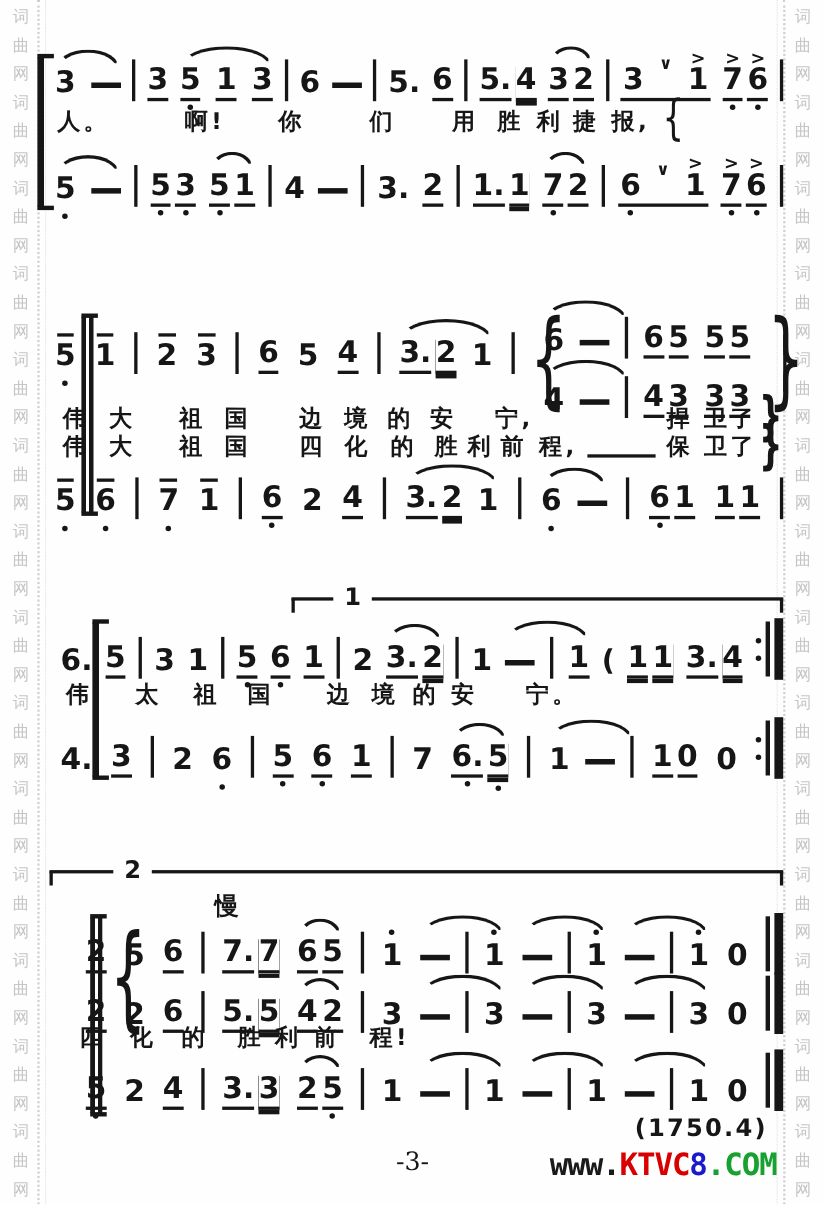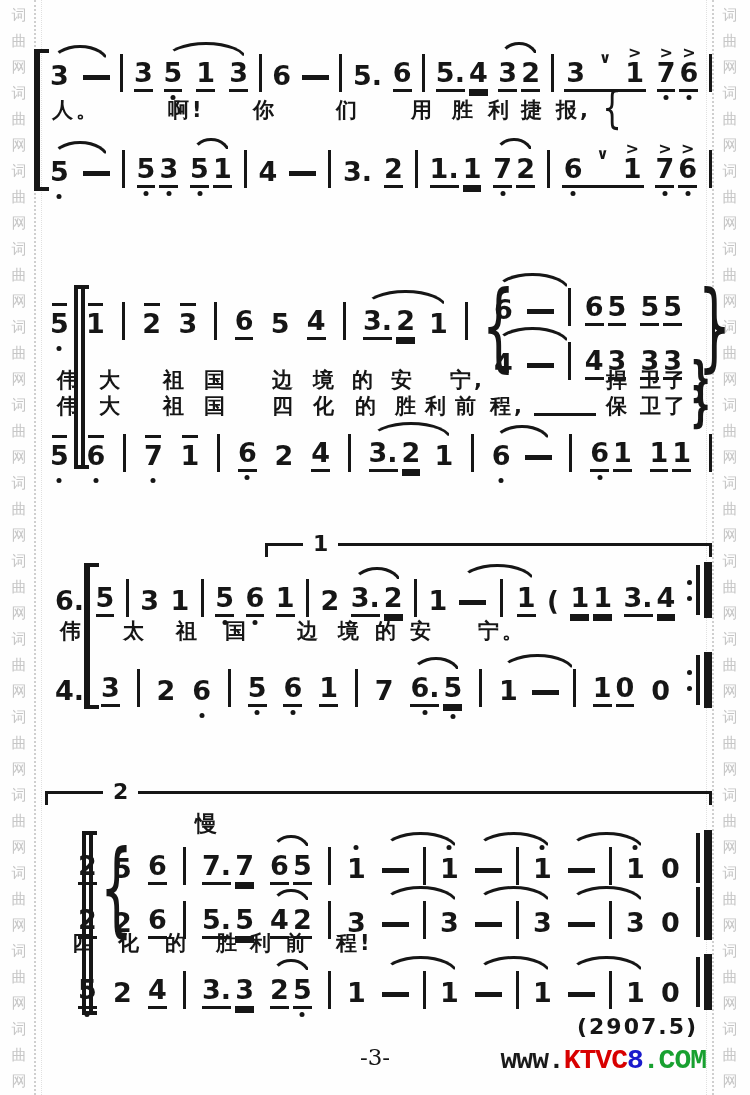--- a/index.html
+++ b/index.html
@@ -74,21 +74,21 @@
   
   .cluster{position:absolute;left:428px;top:-8px;width:252px;height:132px;}
   .cl-a{left:26px;top:10px;width:188px;} .cl-b{left:26px;top:64px;width:188px;}
   .clbrace{position:absolute;font-size:96px;line-height:96px;font-weight:normal;transform:scaleX(.55);}
   .clbrace.open{left:0;top:8px;} .clbrace.close{left:216px;top:8px;}
   .cl-bar{position:absolute;left:244px;top:34px;width:3px;height:52px;background:var(--ink);}
   
   .year{position:absolute;right:52px;top:1014px;font-weight:bold;font-size:22px;letter-spacing:2px;}
   .pagenum{position:absolute;left:0;right:0;top:1044px;text-align:center;font-family:"DejaVu Serif",serif;font-size:23px;}
   .site{position:absolute;right:44px;top:1042px;font-family:"DejaVu Sans Mono",monospace;font-weight:bold;font-size:28px;letter-spacing:-1px;}
-  .site span{display:inline-block;font-family:Liberation Mono, monospace;}
+  .site span{display:inline-block;}
 </style>
 </head>
 <body>
 
 <div class="page">
 
   <div class="wm wm-left" id="wm-left">
       <div style="color: rgb(198, 198, 198);">词</div>
       <div style="color: rgb(198, 198, 198);">曲</div>
       <div style="color: rgb(198, 198, 198);">网</div>
@@ -614,19 +614,19 @@
           <span class="note">1</span>
         </span>
         <span class="note">0</span>
         <span class="endbar">
           <span class="bthin"></span>
           <span class="bthick"></span>
         </span>
       </div>
   </div>
 
-  <div class="year">(2907.5)</div>
+  <div class="year">(1750.4)</div>
   <div class="pagenum">-3-</div>
   <div class="site">
     <span style="color: rgb(26, 26, 26);">www.</span><span style="color: rgb(216, 0, 0);">KTVC</span><span style="color: rgb(26, 26, 204);">8</span><span style="color: rgb(24, 160, 48);">.COM</span>
   </div>
 
 </div>
 
 </body></html>

